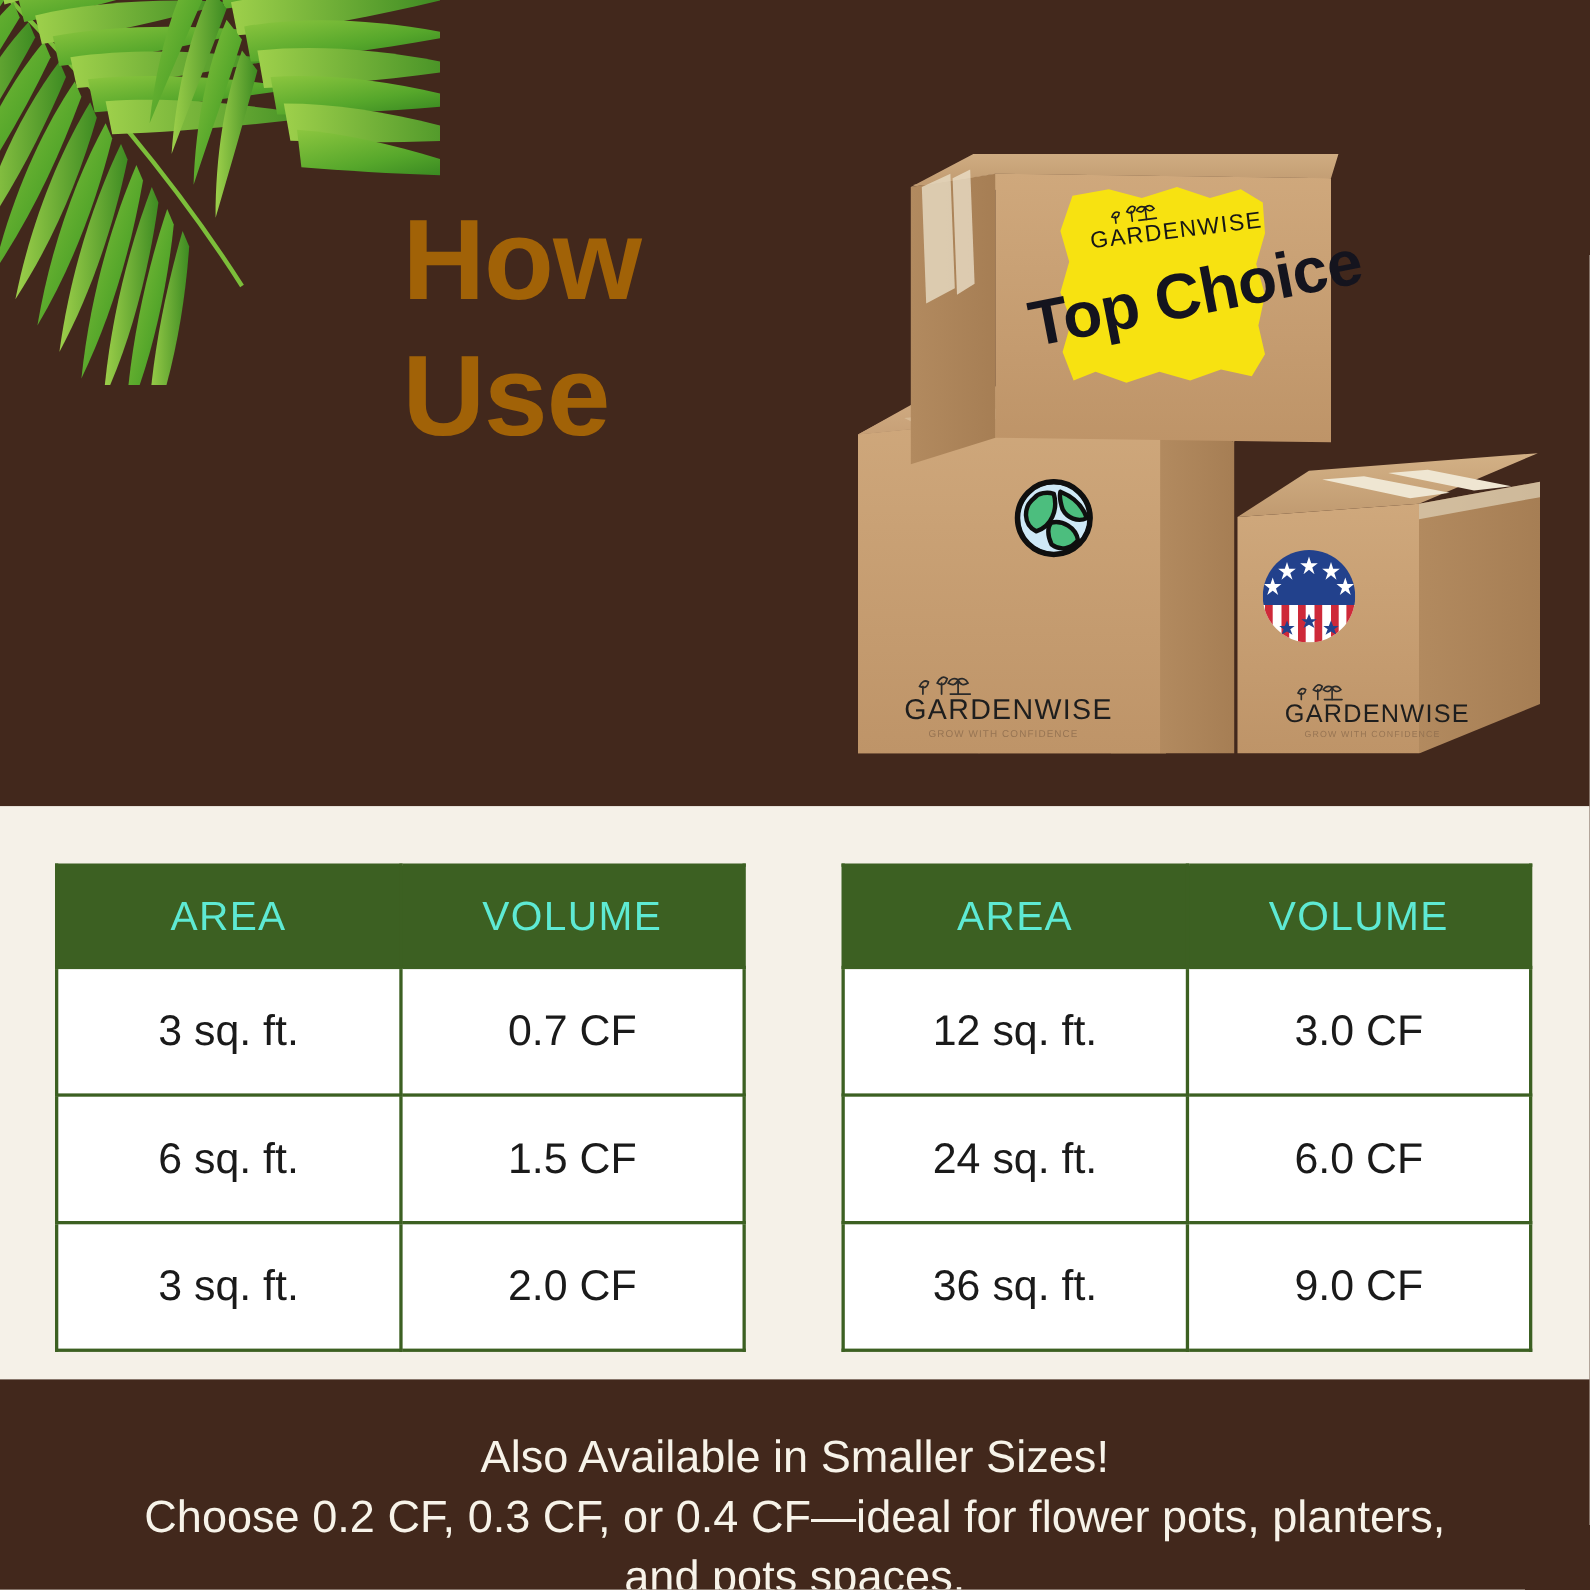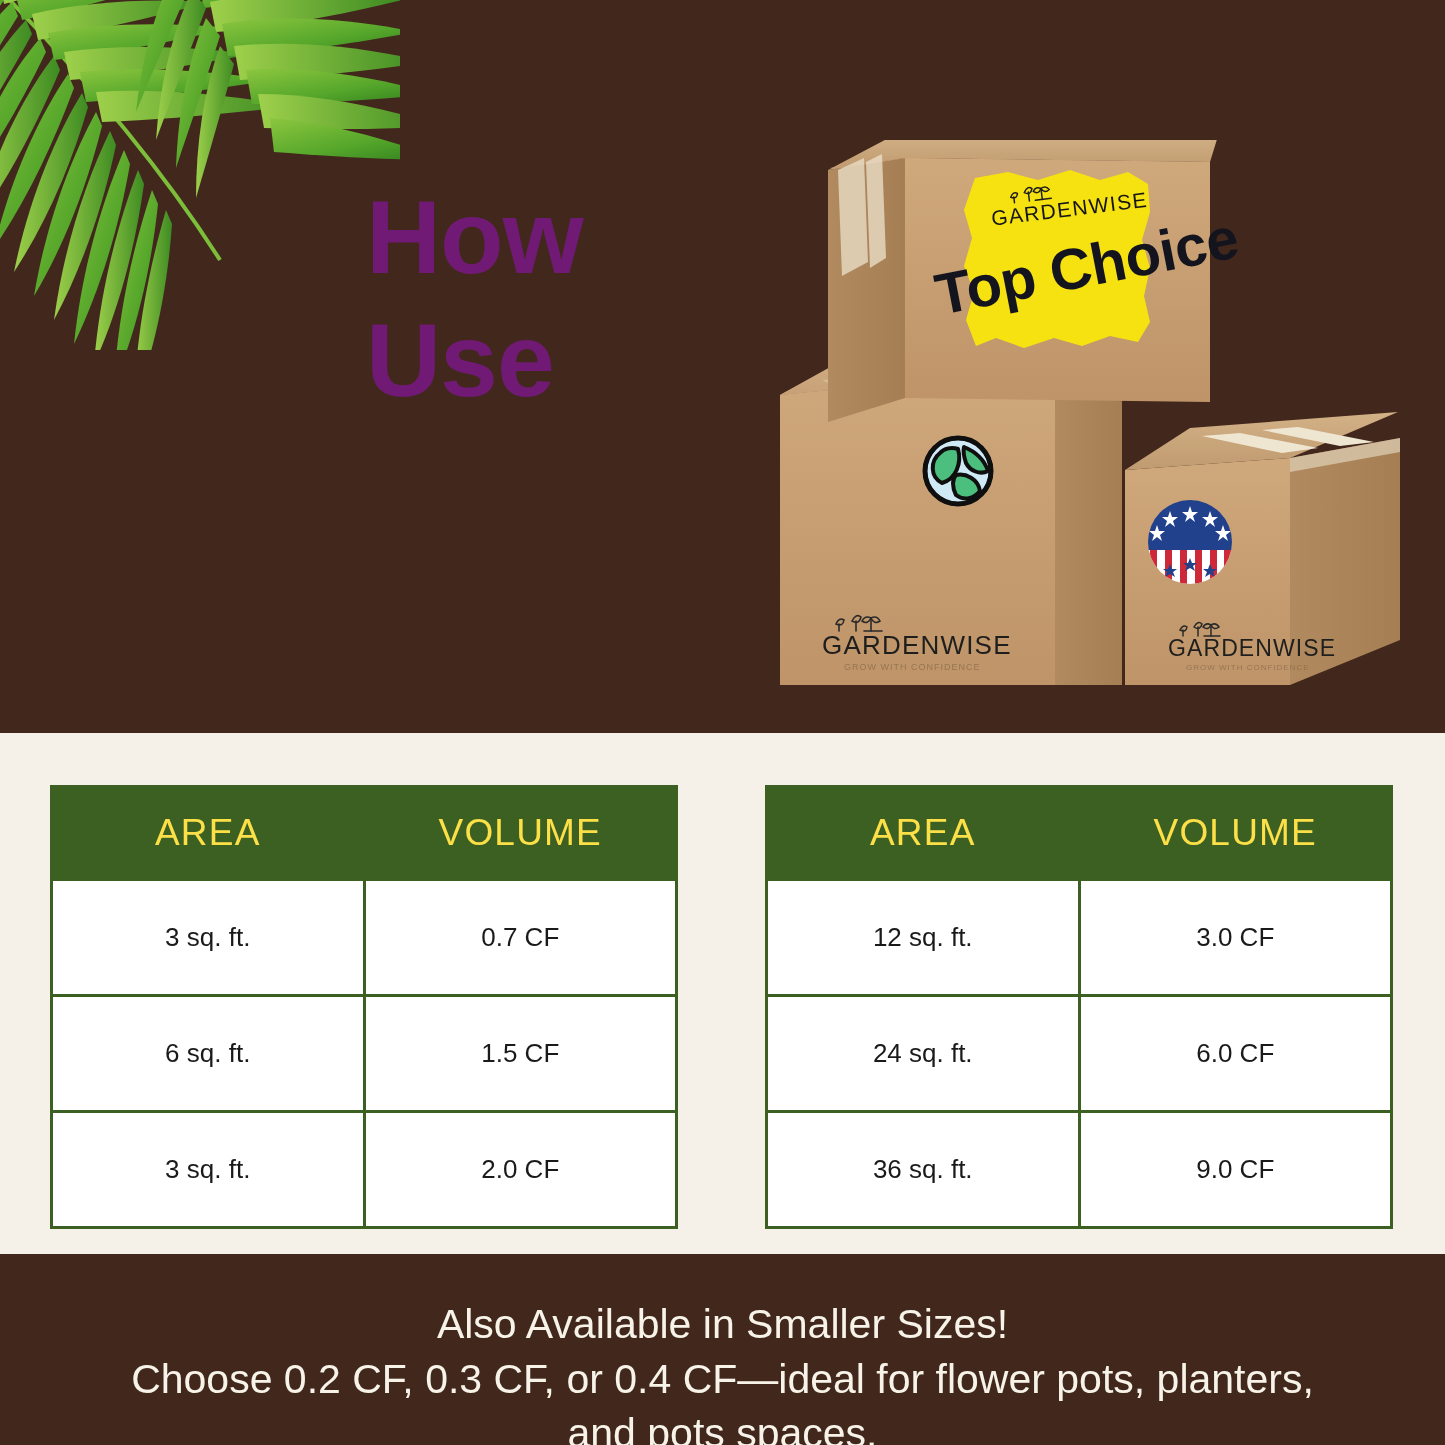--- a/index.html
+++ b/index.html
@@ -15,41 +15,41 @@
   .band-top{position:absolute;left:0;top:0;width:1445px;height:733px;background:#42281C;}
   .band-mid{position:absolute;left:0;top:733px;width:1445px;height:521px;background:#F5F1E8;}
   .band-bot{position:absolute;left:0;top:1254px;width:1445px;height:191px;background:#42281C;}
 
   
   .palm{position:absolute;left:-30px;top:-40px;width:430px;height:390px;pointer-events:none;}
 
   
   .headline{
     position:absolute;left:366px;top:176px;width:360px;
-    color:#701a75;
+    color:#a16207;
     font-size:104px;line-height:1.18;font-weight:700;
     letter-spacing:-1px;
   }
   .headline div{white-space:nowrap;}
 
   
   .boxes{position:absolute;left:770px;top:140px;width:640px;height:545px;}
 
   
   .tbl{position:absolute;top:785px;border-collapse:collapse;}
   .tbl.left{left:50px;width:628px;}
   .tbl.right{left:765px;width:628px;}
   .tbl th{
-    background:#3C6022;color:#fde047;
+    background:#3C6022;color:#5eead4;
     font-size:37px;font-weight:400;letter-spacing:1.2px;
     height:88px;text-align:center;border:3px solid #3C6022;
   }
   .tbl td{
     background:#FFFFFF;color:#1A1A1A;
-    font-size:26px;font-weight:400;
+    font-size:39px;font-weight:400;
     height:111px;text-align:center;border:3px solid #3C6022;
   }
   .tbl .c-area{width:50%;}
   .tbl .c-vol{width:50%;}
 
   
   .footer{
     position:absolute;left:0;top:1277px;width:1445px;
     text-align:center;color:#F7F3E9;
     font-size:41px;line-height:1.33;font-weight:400;margin-top:20px;

